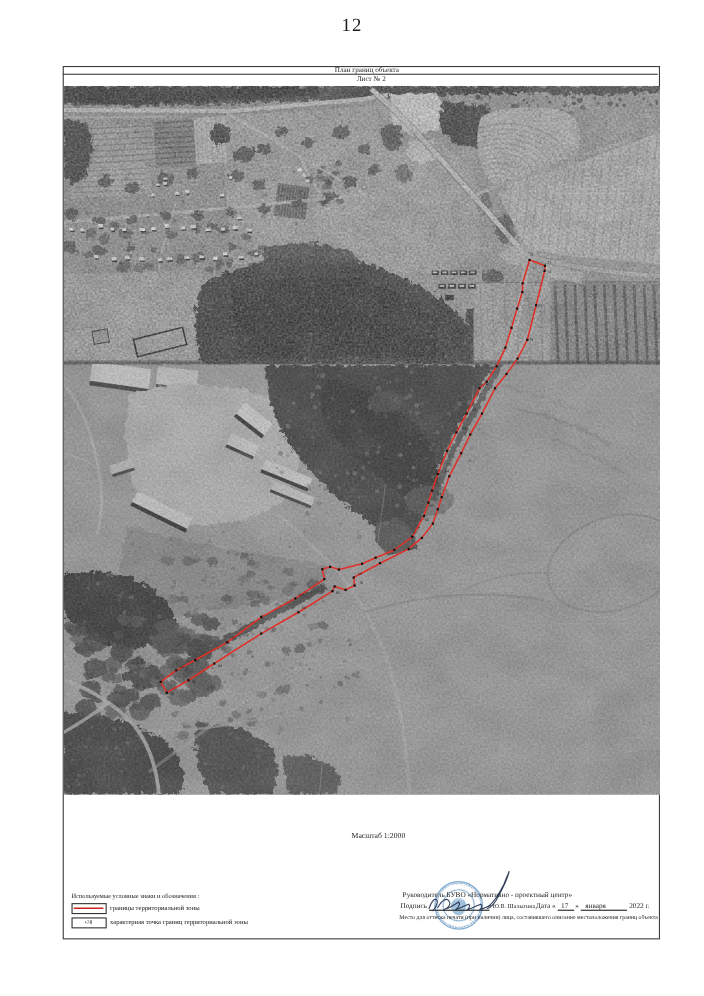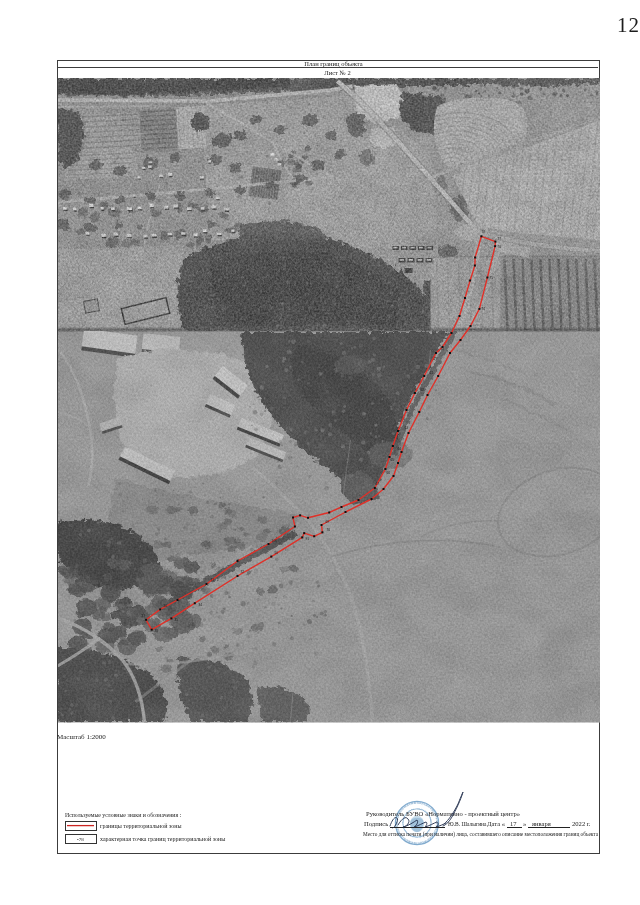--- a/index.html
+++ b/index.html
@@ -1,18 +1,18 @@
 <!DOCTYPE html>
 <html><head><meta charset="utf-8"><style>
 html,body{margin:0;padding:0;background:#ffffff;width:640px;height:905px;overflow:hidden}
 body{position:relative;font-family:"Liberation Serif", serif;color:#1c1c1c}
 .abs{position:absolute}
 .sig{font-size:6.6px;white-space:nowrap}
 </style></head><body>
-<div class="abs" style="left:0;top:13px;width:640px;text-align:right;font-size:21px;letter-spacing:1px">12</div>
+<div class="abs" style="left:0;top:13px;width:640px;text-align:center;font-size:17px;letter-spacing:1px">12</div>
 <div class="abs" style="left:57px;top:60px;width:541px;height:792px;border:1px solid #3c3c3c"></div>
 <div class="abs" style="left:57px;top:60px;width:541px;height:7px;border-bottom:1px solid #3c3c3c;text-align:center;font-size:6.5px;line-height:8px;text-indent:12px">План границ объекта</div>
 <div class="abs" style="left:57px;top:68px;width:541px;height:10px;text-align:center;font-size:6.5px;line-height:10px;text-indent:20px">Лист № 2</div>
 <svg class="abs" style="left:57.5px;top:78px" width="542" height="644.5" viewBox="57.5 78 542 644.5">
 <defs>
 <filter id="bspeck" x="0" y="0" width="100%" height="100%">
   <feTurbulence type="fractalNoise" baseFrequency="0.5" numOctaves="2" seed="7" stitchTiles="stitch"></feTurbulence>
   <feColorMatrix type="matrix" values="0 0 0 0 0  0 0 0 0 0  0 0 0 0 0  1.4 0 0 0 -0.35"></feColorMatrix>
 </filter>
 <filter id="wspeck" x="0" y="0" width="100%" height="100%">
@@ -1349,21 +1349,21 @@
 <text x="163" y="607" font-size="3.2" fill="#222" font-family="Liberation Sans, sans-serif">36</text>
 <text x="141" y="617" font-size="3.2" fill="#222" font-family="Liberation Sans, sans-serif">37</text>
 <text x="154" y="632" font-size="3.2" fill="#222" font-family="Liberation Sans, sans-serif">38</text>
 <text x="174" y="621" font-size="3.2" fill="#222" font-family="Liberation Sans, sans-serif">35</text>
 <text x="198" y="606" font-size="3.2" fill="#222" font-family="Liberation Sans, sans-serif">34</text>
 <text x="240" y="573" font-size="3.2" fill="#222" font-family="Liberation Sans, sans-serif">72</text>
 <text x="274" y="554" font-size="3.2" fill="#222" font-family="Liberation Sans, sans-serif">50</text>
 <text x="305" y="540" font-size="3.2" fill="#222" font-family="Liberation Sans, sans-serif">91</text>
 </g>
 </svg>
-<div class="abs" style="left:57px;top:733px;width:574px;font-size:7px">Масштаб 1:2000</div>
+<div class="abs" style="left:57px;top:756px;width:574px;text-align:center;font-size:7px">Масштаб 1:2000</div>
 <div class="abs" style="left:65px;top:812px;font-size:5.8px;white-space:nowrap">Используемые условные знаки и обозначения :</div>
 <div class="abs" style="left:64.5px;top:821px;width:30px;height:8px;border:0.7px solid #333"></div>
 <svg class="abs" style="left:64.5px;top:821px" width="31" height="9">
     <line x1="2" y1="4.6" x2="29" y2="4.6" stroke="#cc2420" stroke-width="1.3"></line>
   </svg>
 <div class="abs" style="left:100px;top:822.5px;font-size:6px;white-space:nowrap">границы территориальной зоны</div>
 <div class="abs" style="left:64.5px;top:833.5px;width:30px;height:8.6px;border:0.7px solid #333;text-align:center;font-size:5px;line-height:9px">•78</div>
 <div class="abs" style="left:100px;top:835.5px;font-size:6px;white-space:nowrap">характерная точка границ территориальной зоны</div>
 <svg width="60" height="60" viewBox="0 0 60 60" style="position:absolute;left:386.5px;top:793px;opacity:.8">
 <g fill="none" stroke="#6699c4">

